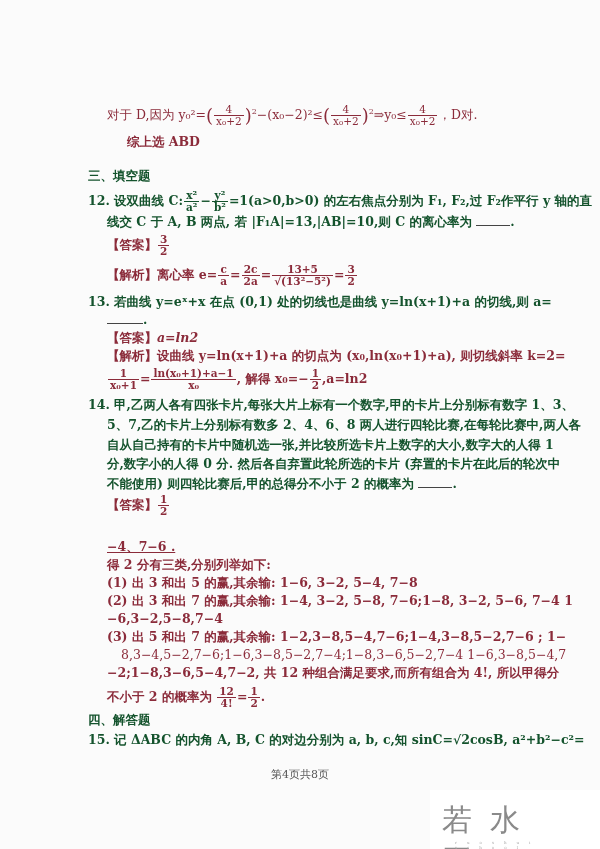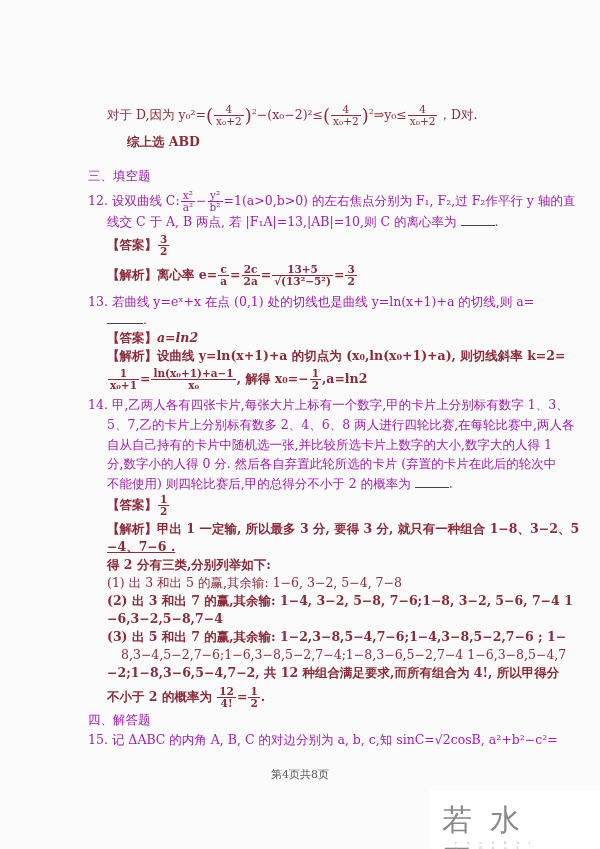--- a/index.html
+++ b/index.html
@@ -3,21 +3,21 @@
 <meta charset="utf-8">
 <style>
   html, body { margin:0; padding:0; }
   body {
     width:600px; height:849px; background:#fbfbfb; position:relative; overflow:hidden;
     font-family:"DejaVu Serif", serif; color:#2a2a2a;
   }
   .page { position:absolute; left:0; top:0; width:540px; height:849px; }
   .ln { position:absolute; white-space:nowrap; font-size:12.5px; line-height:16px; }
   .red { color:#8b2b3a; }
-  .blk { color:#a21caf; font-weight:normal; }
+  .blk { color:#14532d; font-weight:bold; }
   .it { font-style:italic; }
   .frac { display:inline-block; vertical-align:middle; text-align:center; font-size:10.5px; line-height:11px; margin:0 1px; }
   .frac .num { display:block; border-bottom:1px solid currentColor; padding:0 2px; }
   .frac .den { display:block; padding:0 2px; }
   .big { font-size:18px; vertical-align:middle; }
   .blank { display:inline-block; width:34px; border-bottom:1px solid #444; height:10px; vertical-align:baseline; }
   .sup { font-size:8px; vertical-align:super; }
   .footer { position:absolute; left:0; width:600px; top:745px; text-align:center; font-size:11px; color:#555; font-family:"DejaVu Serif", serif; }
   .wm { position:absolute; left:442px; top:800px; font-size:30px; color:#8a8a8a; letter-spacing:18px; font-family:"DejaVu Sans", sans-serif; }
   .wm-sub { position:absolute; left:455px; top:840px; font-size:4px; color:#aaa; letter-spacing:10px; }
@@ -72,26 +72,23 @@
   </div>
   <div class="ln blk" style="left:107px;top:417px;">5、7,乙的卡片上分别标有数多 2、4、6、8 两人进行四轮比赛,在每轮比赛中,两人各</div>
   <div class="ln blk" style="left:107px;top:437px;">自从自己持有的卡片中随机选一张,并比较所选卡片上数字的大小,数字大的人得 1</div>
   <div class="ln blk" style="left:107px;top:456px;">分,数字小的人得 0 分. 然后各自弃置此轮所选的卡片 (弃置的卡片在此后的轮次中</div>
   <div class="ln blk" style="left:107px;top:476px;">
     <span>不能使用) 则四轮比赛后,甲的总得分不小于 2 的概率为</span> <span class="blank"></span>.
   </div>
   <div class="ln red" style="left:107px;top:494px;font-weight:bold;">
     <span>【答案】</span><span class="frac"><span class="num">1</span><span class="den">2</span></span>
   </div>
-  <div class="ln red" style="left:107px;top:521px;font-weight:bold;">
-    <span>【解析】</span><span>甲出 1 一定输, 所以最多 3 分, 要得 3 分, 就只有一种组合 1−8、3−2、5</span>
-  </div>
   <div class="ln red" style="left:107px;top:539px;font-weight:bold;text-decoration:underline;">−4、7−6 .</div>
   <div class="ln red" style="left:107px;top:557px;font-weight:bold;">得 2 分有三类,分别列举如下:</div>
-  <div class="ln red" style="left:107px;top:575px;font-weight:normal;">(1) 出 3 和出 5 的赢,其余输: 1−6, 3−2, 5−4, 7−8</div>
+  <div class="ln red" style="left:107px;top:575px;font-weight:bold;">(1) 出 3 和出 5 的赢,其余输: 1−6, 3−2, 5−4, 7−8</div>
   <div class="ln red" style="left:107px;top:593px;font-weight:bold;">(2) 出 3 和出 7 的赢,其余输: 1−4, 3−2, 5−8, 7−6;1−8, 3−2, 5−6, 7−4 1</div>
   <div class="ln red" style="left:107px;top:611px;font-weight:bold;">−6,3−2,5−8,7−4</div>
   <div class="ln red" style="left:107px;top:629px;font-weight:bold;">(3) 出 5 和出 7 的赢,其余输: 1−2,3−8,5−4,7−6;1−4,3−8,5−2,7−6 ; 1−</div>
   <div class="ln red" style="left:121px;top:647px;font-weight:normal;">8,3−4,5−2,7−6;1−6,3−8,5−2,7−4;1−8,3−6,5−2,7−4 1−6,3−8,5−4,7</div>
   <div class="ln red" style="left:107px;top:665px;font-weight:bold;">−2;1−8,3−6,5−4,7−2, 共 12 种组合满足要求,而所有组合为 4!, 所以甲得分</div>
   <div class="ln red" style="left:107px;top:686px;font-weight:bold;">
     <span>不小于 2 的概率为</span> <span class="frac"><span class="num">12</span><span class="den">4!</span></span><span>=</span><span class="frac"><span class="num">1</span><span class="den">2</span></span><span>.</span>
   </div>
 
   <div class="ln blk" style="left:88px;top:712px;">四、解答题</div>

